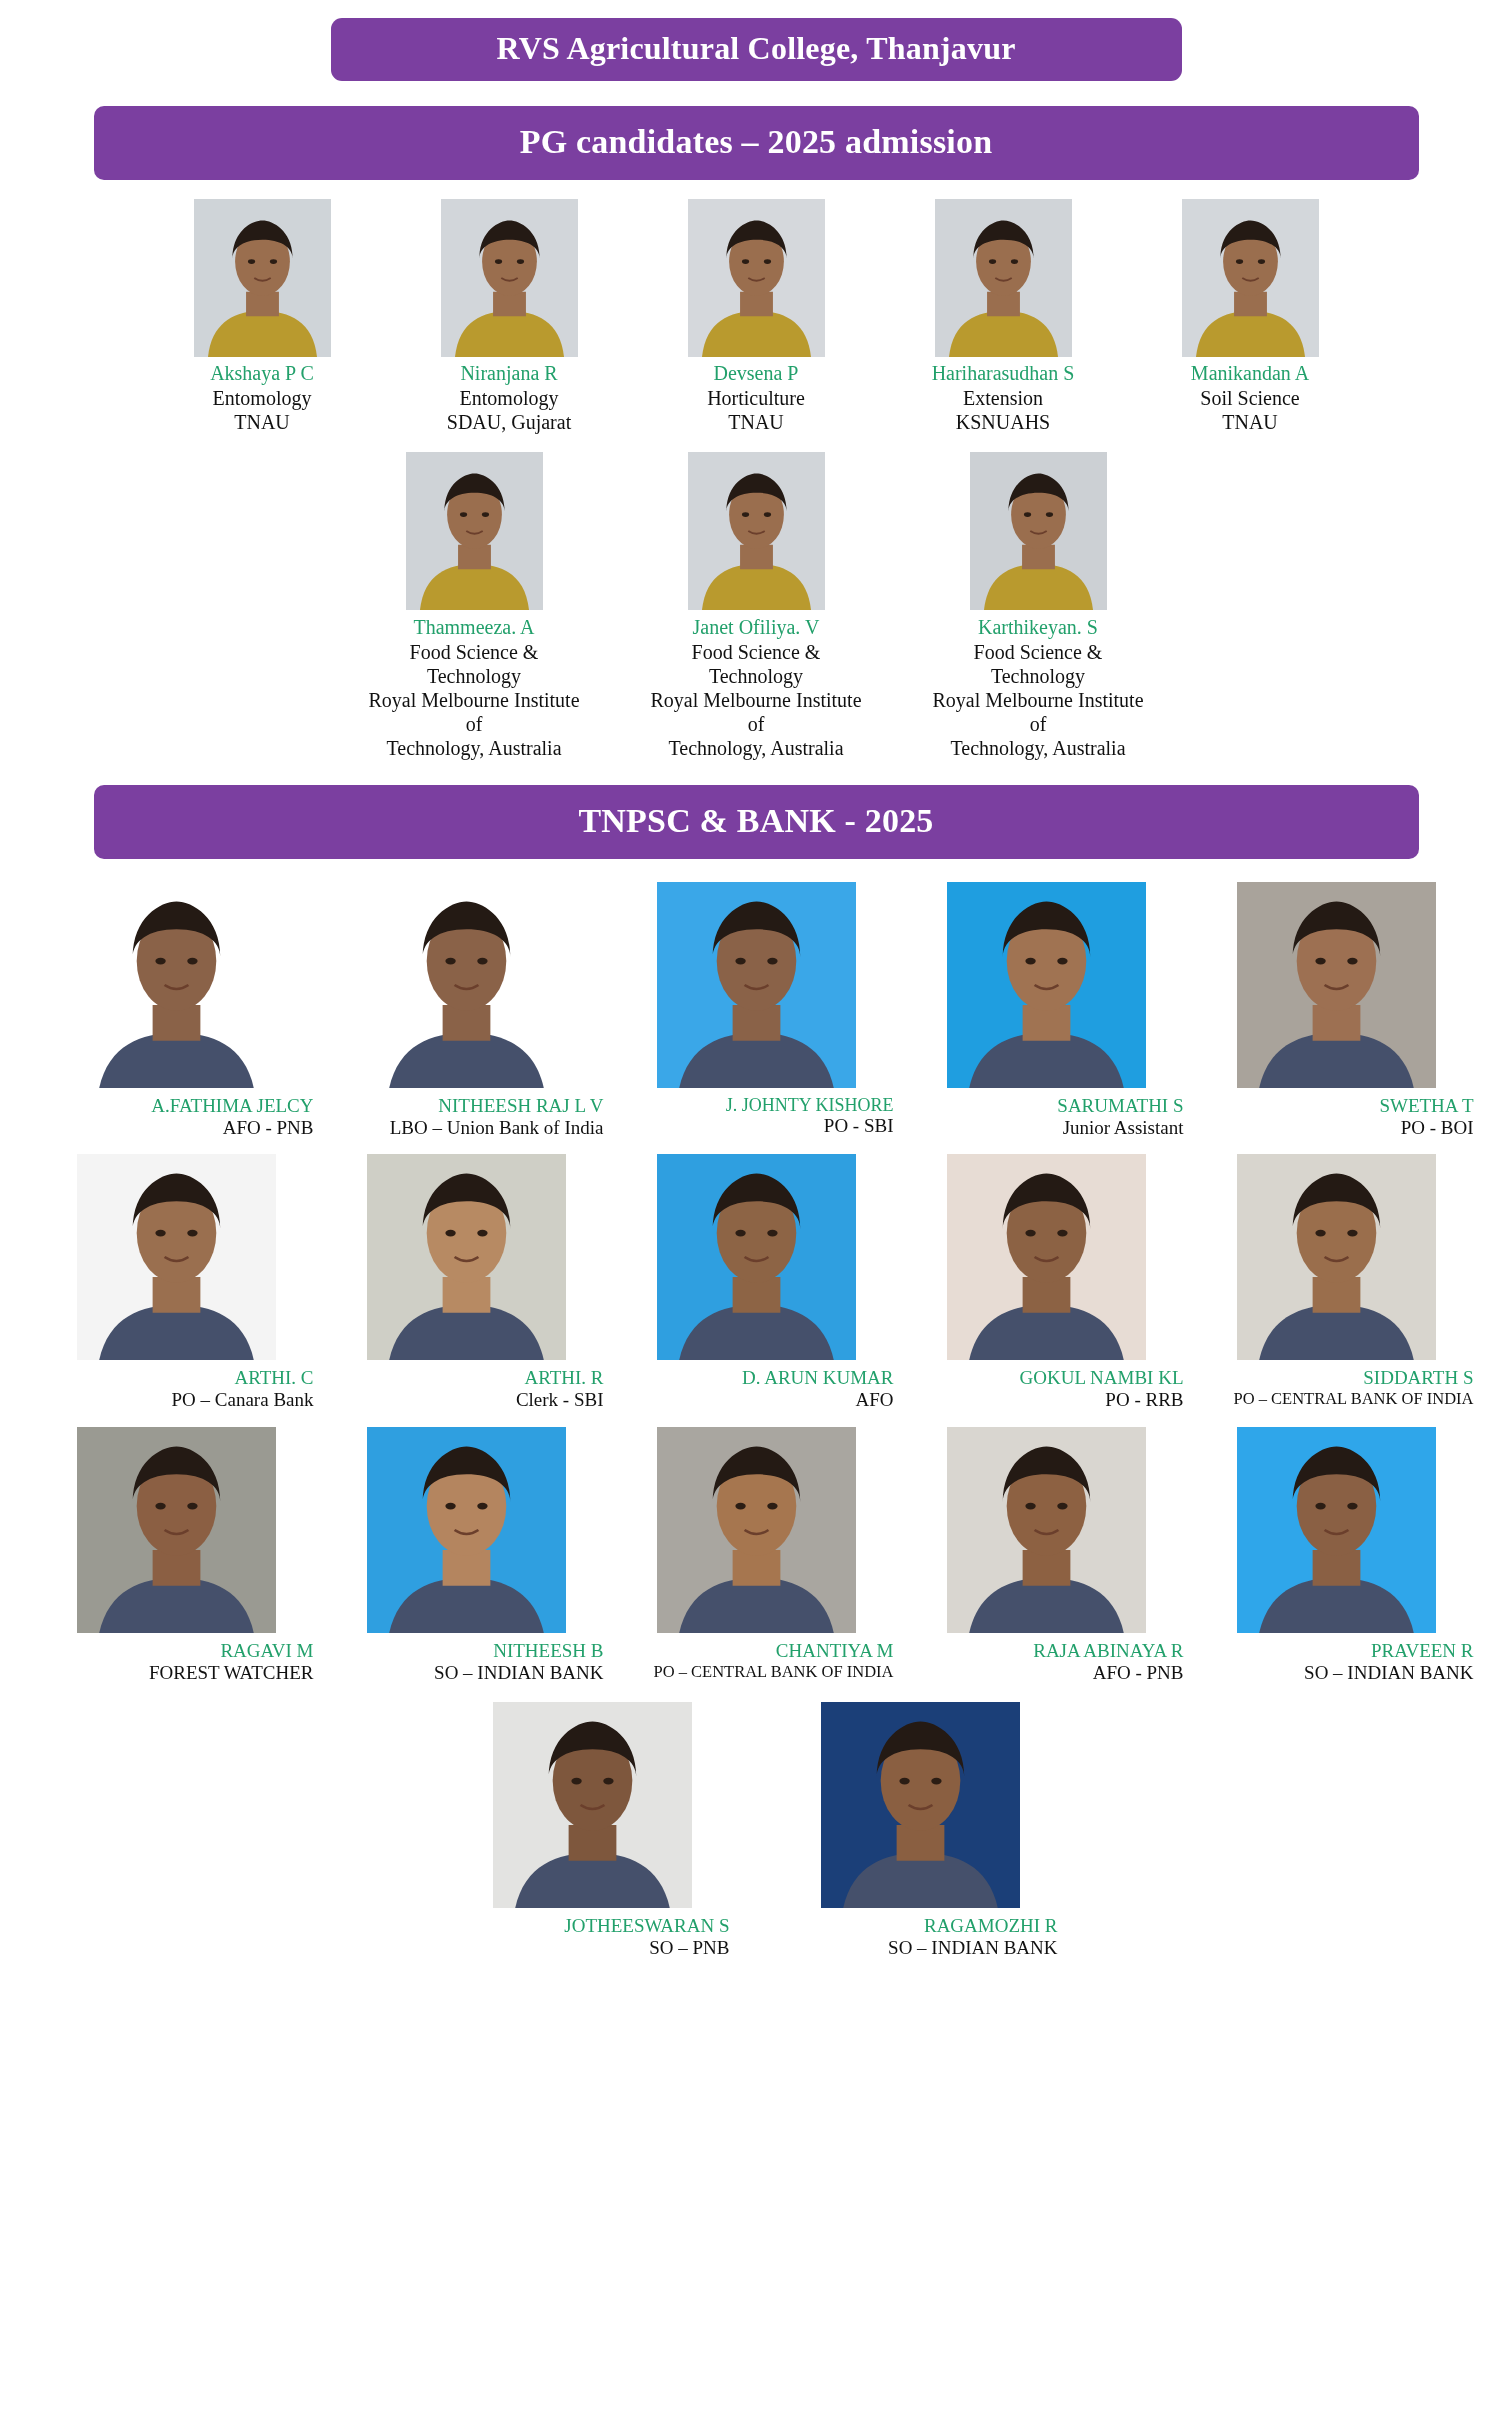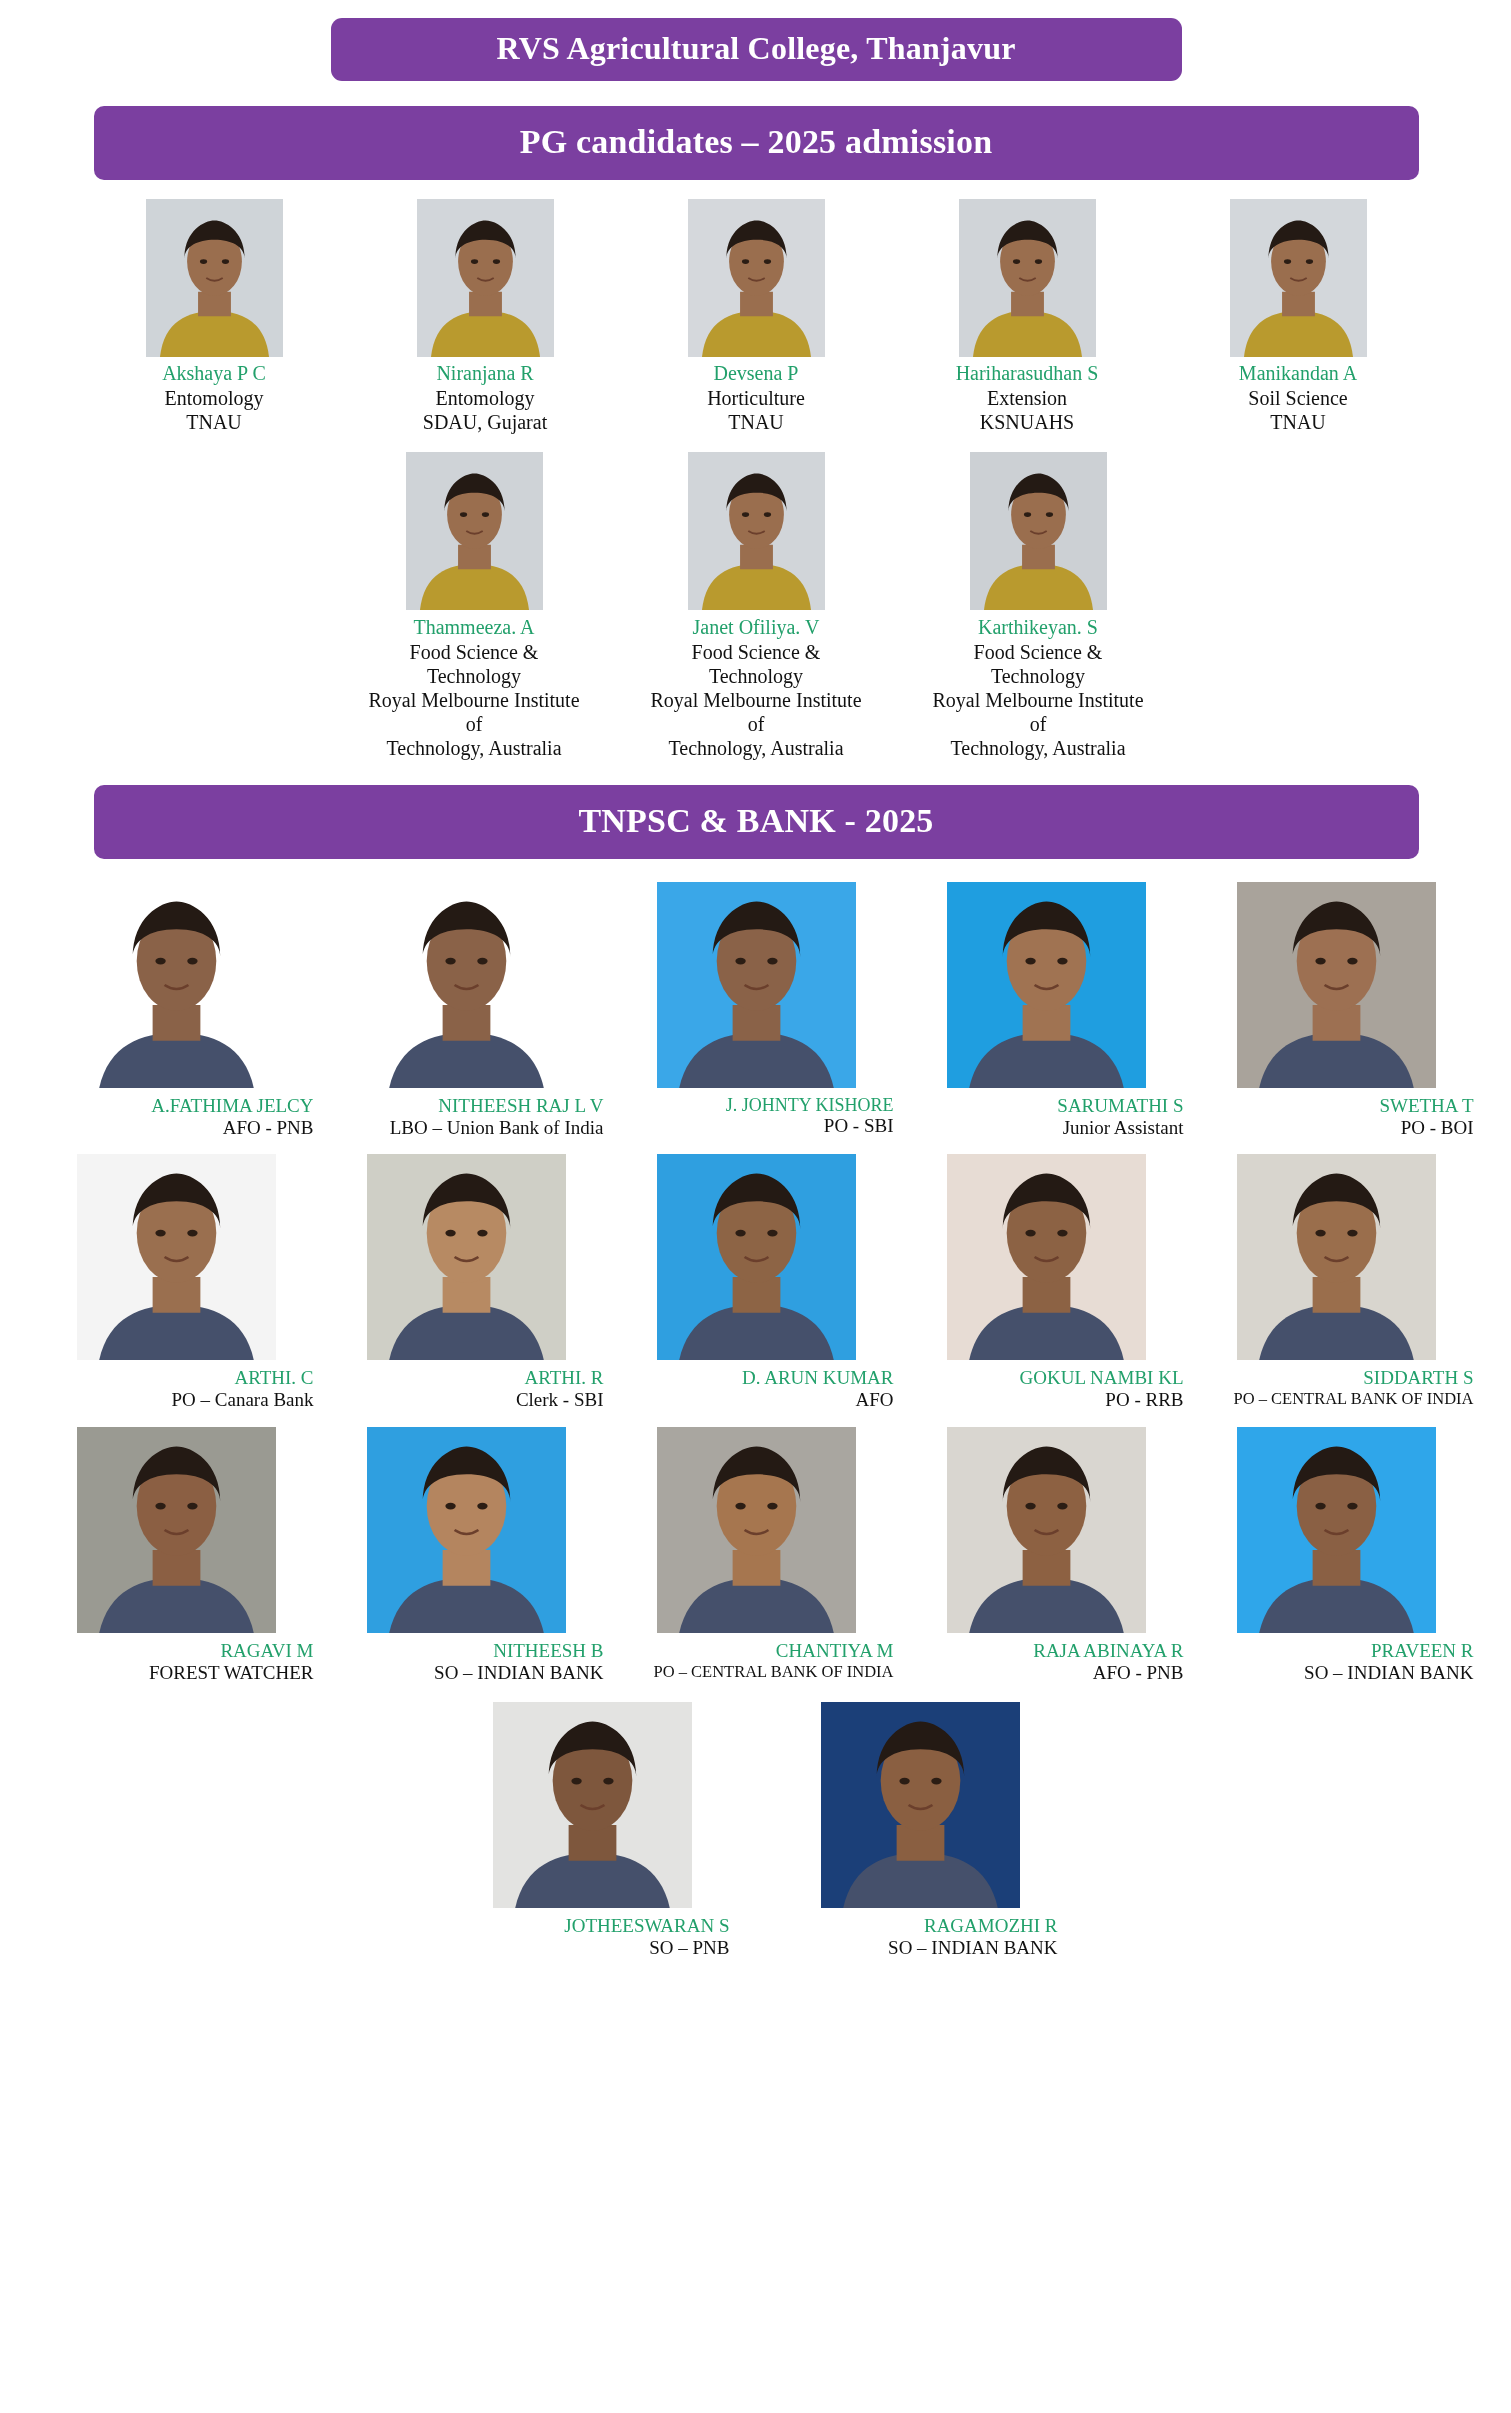--- a/index.html
+++ b/index.html
@@ -52,21 +52,21 @@
     padding: 15px 0 18px 0;
     font-size: 36px;
     border-radius: 11px;
   }
 
   
   .pg-row {
     display: flex;
     justify-content: center;
     align-items: flex-start;
-    gap: 44px;
+    gap: 20px;
     margin-top: 19px;
   }
   .pg-row.row2 {
     margin-top: 18px;
     gap: 55px;
   }
   .pg-card {
     width: 227px;
     text-align: center;
   }

